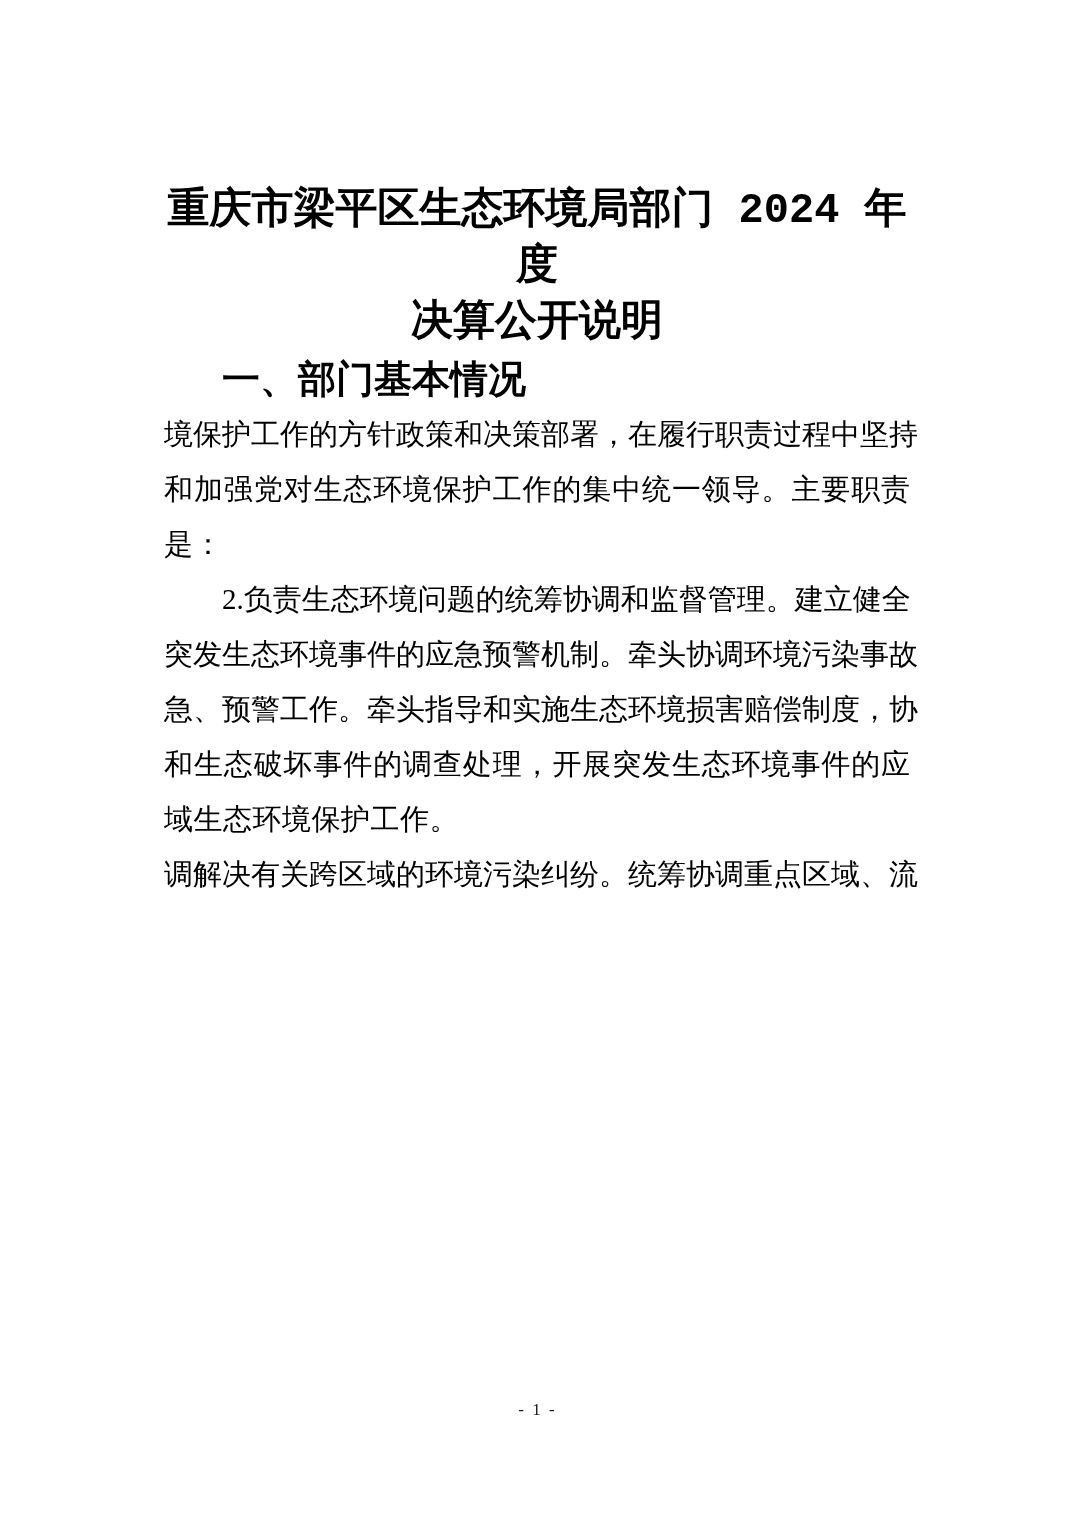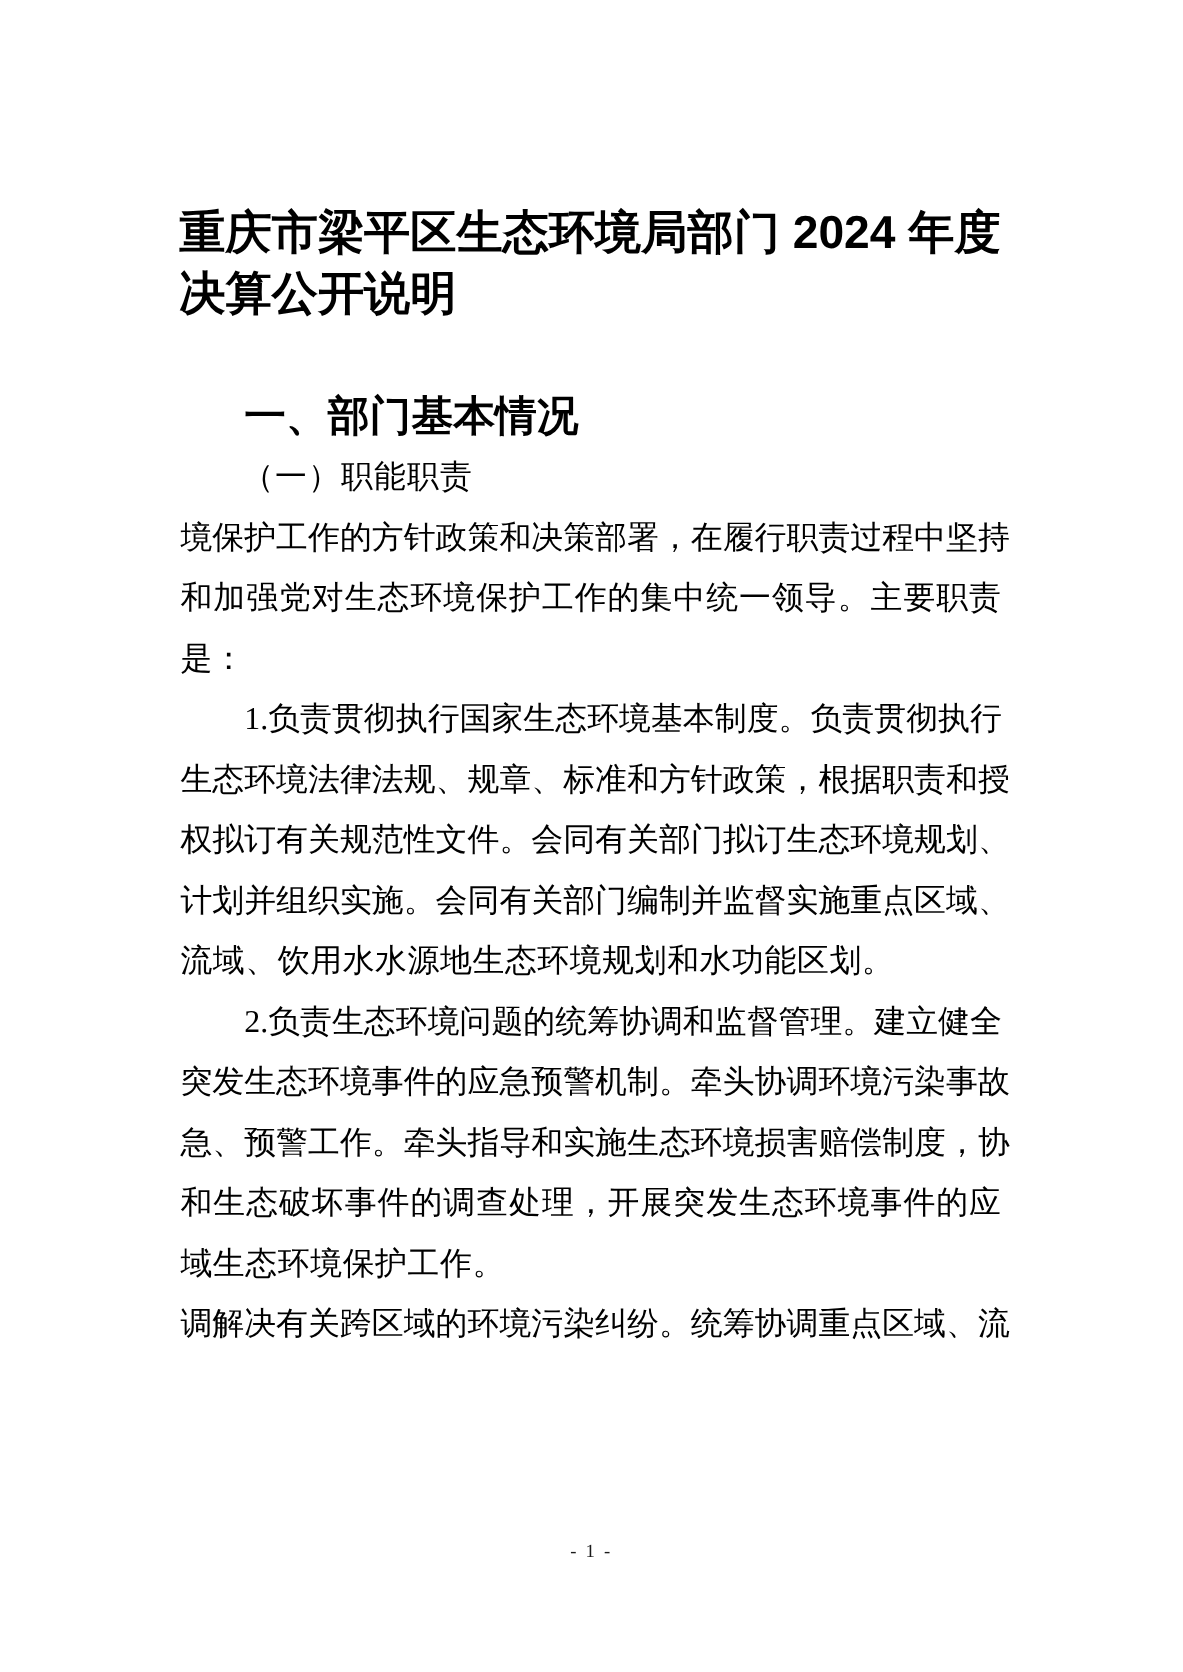--- a/index.html
+++ b/index.html
@@ -11,24 +11,25 @@
     background: #ffffff;
     color: #000000;
     font-family: "Liberation Serif", serif;
     overflow: hidden;
   }
   .title-block {
     position: absolute;
     top: 183px;
     left: 163px;
     width: 748px;
+    text-align: center;
     font-weight: bold;
     font-size: 42px;
     line-height: 56px;
-    font-family: Liberation Sans, sans-serif;
+    font-family: Liberation Mono, monospace;
   }
   .content {
     position: absolute;
     top: 352px;
     left: 164px;
     width: 746px;
   }
   .h1 {
     font-family: "Liberation Sans", sans-serif;
     font-weight: bold;
@@ -76,33 +77,25 @@
 
 <div class="page">
 
   <div class="title-block">
     <div>重庆市梁平区生态环境局部门 2024 年度</div>
     <div>决算公开说明</div>
   </div>
 
   <div class="content">
     <div class="h1">一、部门基本情况</div>
-    <div class="h2">（一）职能职责</div>
     <div>
         <div class="para">
           <div class="line fill">境保护工作的方针政策和决策部署，在履行职责过程中坚持</div>
           <div class="line fill">和加强党对生态环境保护工作的集中统一领导。主要职责</div>
           <div class="line">是：</div>
-        </div>
-        <div class="para">
-          <div class="line first fill">1.负责贯彻执行国家生态环境基本制度。负责贯彻执行</div>
-          <div class="line fill">生态环境法律法规、规章、标准和方针政策，根据职责和授</div>
-          <div class="line fill">权拟订有关规范性文件。会同有关部门拟订生态环境规划、</div>
-          <div class="line fill">计划并组织实施。会同有关部门编制并监督实施重点区域、</div>
-          <div class="line">流域、饮用水水源地生态环境规划和水功能区划。</div>
         </div>
         <div class="para">
           <div class="line first fill">2.负责生态环境问题的统筹协调和监督管理。建立健全</div>
           <div class="line fill">突发生态环境事件的应急预警机制。牵头协调环境污染事故</div>
           <div class="line fill">急、预警工作。牵头指导和实施生态环境损害赔偿制度，协</div>
           <div class="line fill">和生态破坏事件的调查处理，开展突发生态环境事件的应</div>
           <div class="line">域生态环境保护工作。</div>
           <div class="line fill">调解决有关跨区域的环境污染纠纷。统筹协调重点区域、流</div>
         </div>
       </div>

